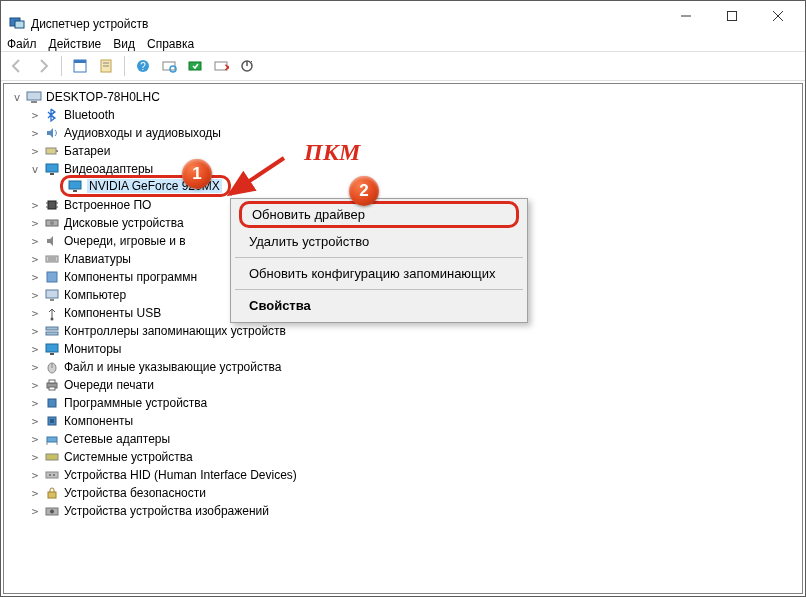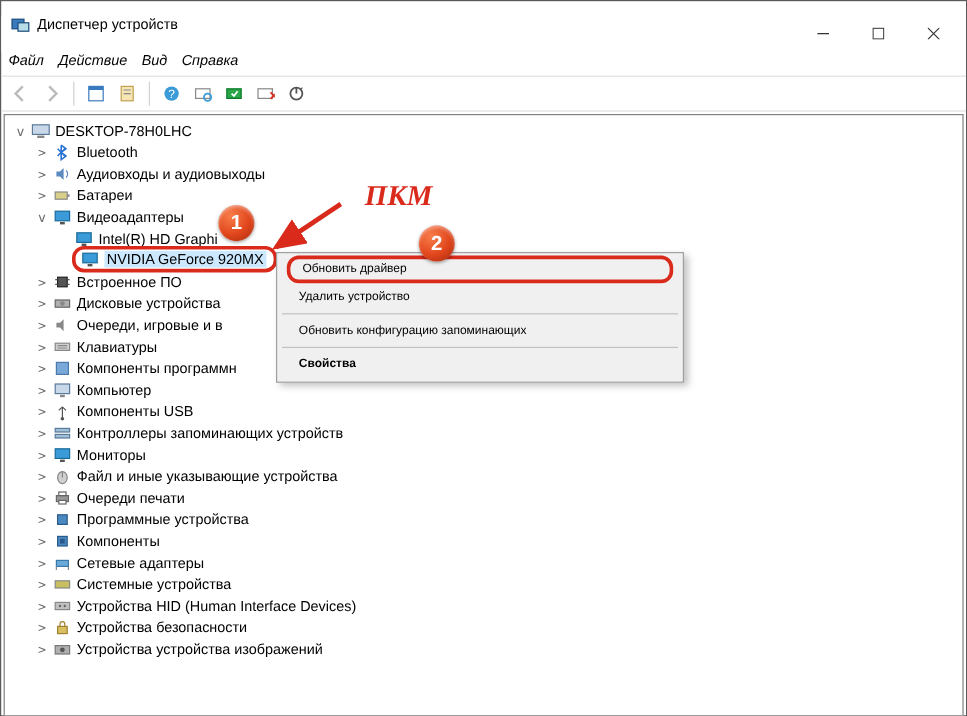--- a/index.html
+++ b/index.html
@@ -9,42 +9,40 @@
     font-size: 12px;
     background: #fff;
     width: 806px;
     height: 597px;
     overflow: hidden;
     border: 1px solid #5a5a5a;
   }
   .titlebar {
     height: 30px;
     display: flex;
-    align-items: flex-start;
+    align-items: flex-end;
     padding: 0 4px 0 8px;
     background: #fff;
-    margin-top: 12px;
   }
   .titlebar .appicon { width: 16px; height: 16px; margin-right: 6px; }
   .titlebar .title { flex: 1; font-size: 12px; }
   .winbtns { display: flex; }
   .winbtn {
     width: 46px; height: 30px;
     display: flex; align-items: center; justify-content: center;
     color: #333;
   }
   .winbtn svg { width: 10px; height: 10px; }
   .menubar {
     height: 20px;
     display: flex;
-    align-items: flex-start;
+    align-items: flex-end;
     padding: 0 6px;
     gap: 12px;
     font-size: 12px;
-    font-style: italic;
   }
   .menubar span { cursor: default; }
   .toolbar {
     height: 30px;
     display: flex;
     align-items: center;
     gap: 6px;
     padding: 0 6px;
     border-top: 1px solid #e0e0e0;
     border-bottom: 1px solid #e0e0e0;
@@ -82,26 +80,26 @@
     border: 3px solid #d92a1c;
     border-radius: 10px;
     padding: 0 6px 0 2px;
     height: 22px;
     position:relative; top:-1px;
   }
   .sel-highlight .label { background:#cce8ff; padding:0 2px; }
   .ctx-menu {
     position:absolute;
     left: 226px; top: 114px;
-    width: 340px;
+    width: 298px;
     background: #f0f0f0;
     border: 1px solid #a0a0a0;
     box-shadow: 3px 3px 6px rgba(0,0,0,0.25);
     padding: 4px 2px;
-    font-size: 10px;
+    font-size: 13px;
   }
   .ctx-item {
     padding: 5px 16px;
     cursor: default;
   }
   .ctx-sep { height:1px; background:#c0c0c0; margin:3px 2px; }
   .ctx-highlight {
     border: 3px solid #d92a1c;
     border-radius: 10px;
     margin: -2px 6px 1px 6px;
@@ -275,30 +273,20 @@
         <span class="exp">v</span>
         <span class="icn">
           <svg viewBox="0 0 16 16">
             <rect x="2" y="3" width="12" height="8" fill="#3a9bd8" stroke="#1a6a9a"></rect>
             <rect x="6" y="12" width="4" height="2" fill="#555"></rect>
           </svg>
         </span>
         <span class="label">Видеоадаптеры</span>
       </div>
 
-    <div class="node" style="padding-left:40px">
-        <span class="exp"></span>
-        <span class="icn">
-          <svg viewBox="0 0 16 16">
-            <rect x="2" y="3" width="12" height="8" fill="#3a9bd8" stroke="#1a6a9a"></rect>
-            <rect x="6" y="12" width="4" height="2" fill="#555"></rect>
-          </svg>
-        </span>
-        <span class="label">Intel(R) HD Graphi</span>
-      </div>
 
     <div class="node" style="padding-left:40px">
         <span class="exp"></span>
       <span class="sel-highlight">
         <span class="icn">
             <svg viewBox="0 0 16 16">
               <rect x="2" y="3" width="12" height="8" fill="#3a9bd8" stroke="#1a6a9a"></rect>
               <rect x="6" y="12" width="4" height="2" fill="#555"></rect>
             </svg>
           </span>

